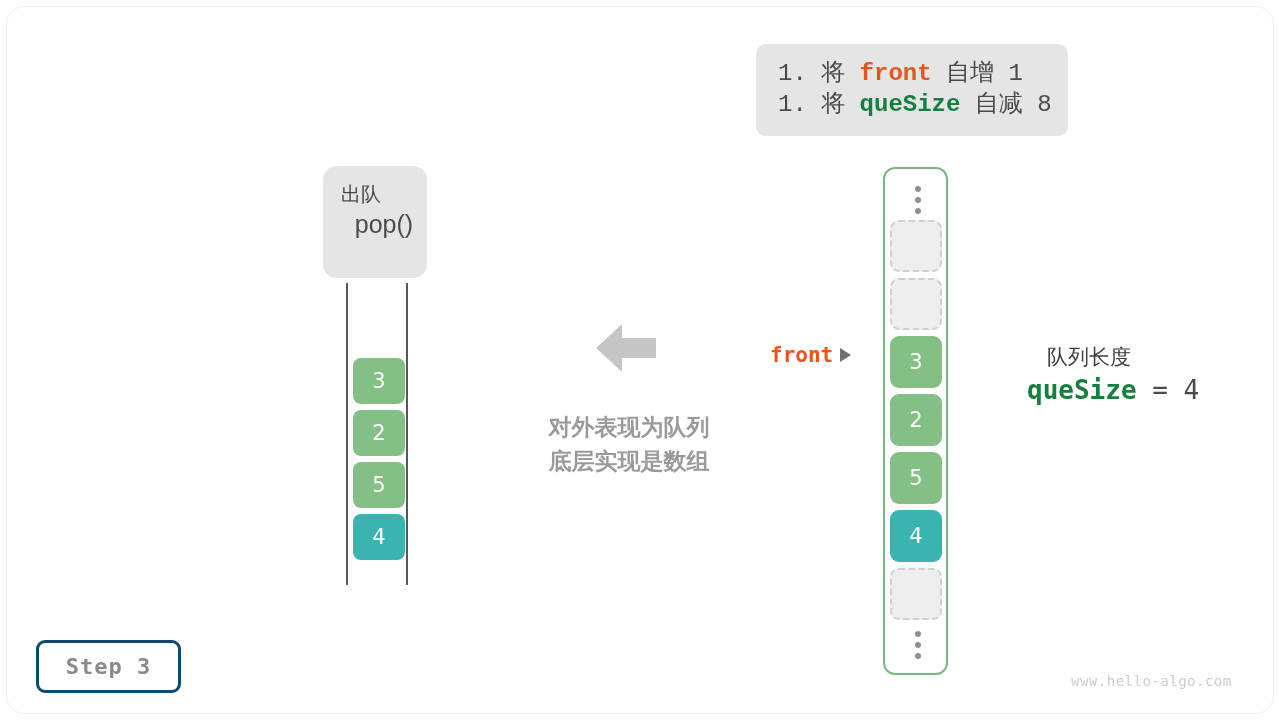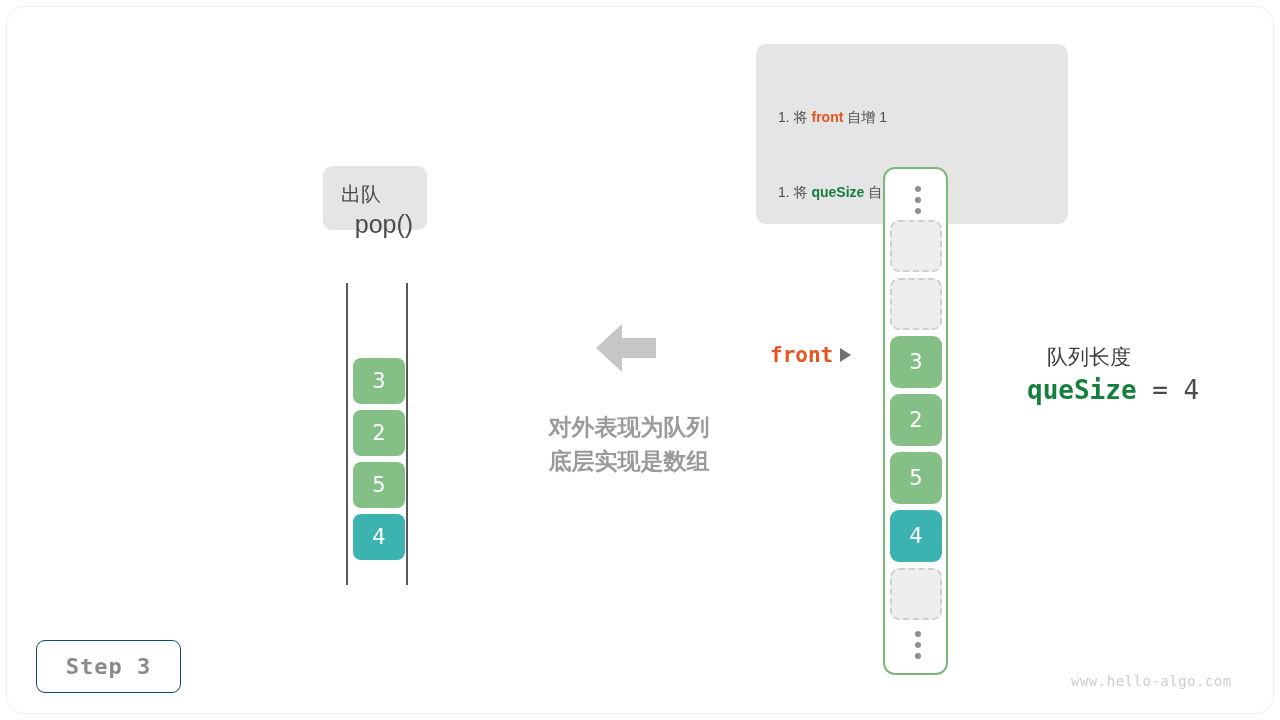--- a/index.html
+++ b/index.html
@@ -40,46 +40,45 @@
     position: absolute;
     left: 756px;
     top: 44px;
     width: 312px;
     padding: 14px 22px 16px 22px;
     box-sizing: border-box;
     background: #e5e5e5;
     border-radius: 10px;
   }
   .instr-line {
-    font-family: Liberation Sans, sans-serif;
-    font-size: 14px;
+    font-family: Liberation Mono, monospace;
+    font-size: 24px;
     line-height: 31px;
     color: #4a4a4a;
     white-space: pre;
     letter-spacing: 0px;
-    margin-top: 44px;
   }
   .kw-front {
     color: #e8541e;
     font-weight: bold;
   }
   .kw-quesize {
     color: #15803d;
     font-weight: bold;
   }
 
   
   #pop-box {
     position: absolute;
     left: 323px;
     top: 166px;
     width: 104px;
-    height: 64px;
+    height: 112px;
     background: #e5e5e5;
-    border-radius: 9px;
+    border-radius: 14px;
     box-sizing: border-box;
     padding: 13px 0 0 18px;
   }
   #pop-box .l1 {
     font-family: "Liberation Sans", sans-serif;
     font-size: 20px;
     line-height: 30px;
     color: #4a4a4a;
   }
   #pop-box .l2 {
@@ -260,21 +259,21 @@
     white-space: pre;
   }
 
   
   #step-badge {
     position: absolute;
     left: 36px;
     top: 640px;
     width: 145px;
     height: 53px;
-    border: 1px solid #0c4a6e;
+    border: 3px solid #0c4a6e;
     border-radius: 9px;
     background: #ffffff;
     box-sizing: border-box;
     display: flex;
     align-items: center;
     justify-content: center;
   }
   #step-badge span {
     font-family: "DejaVu Sans Mono", "Liberation Mono", monospace;
     font-weight: bold;

